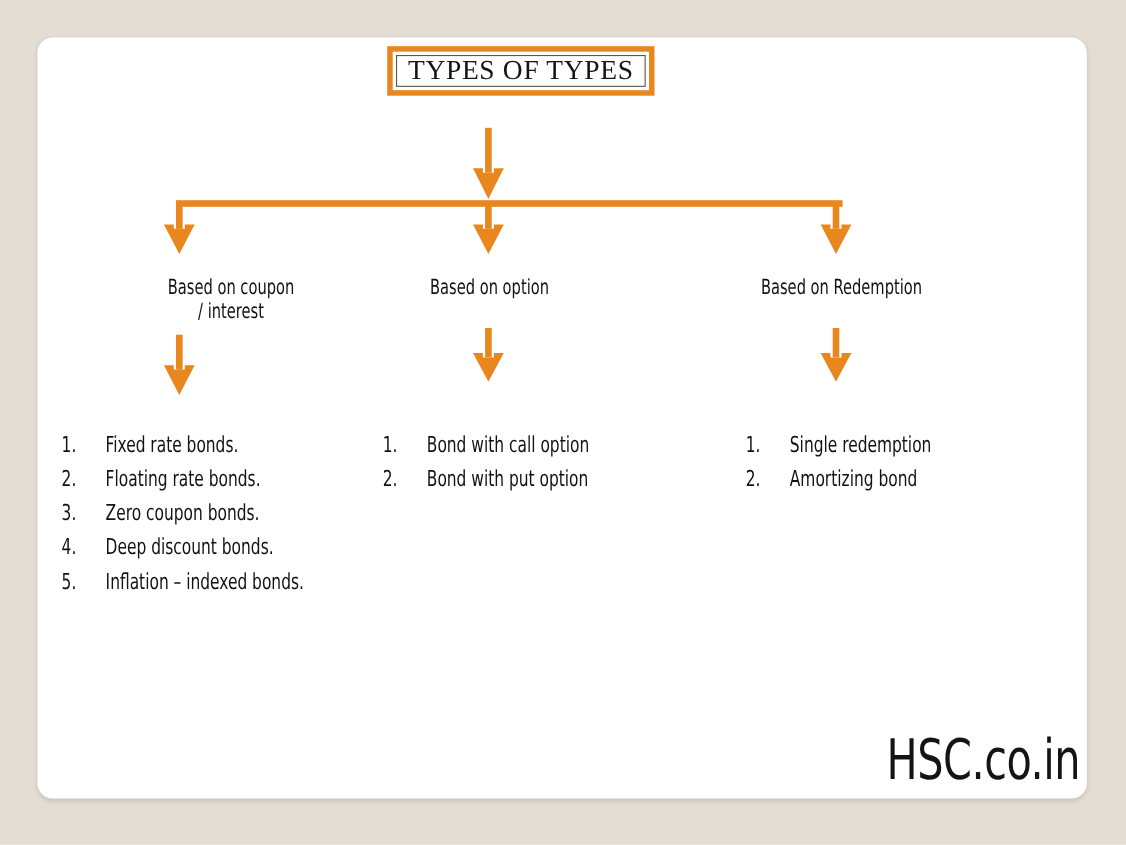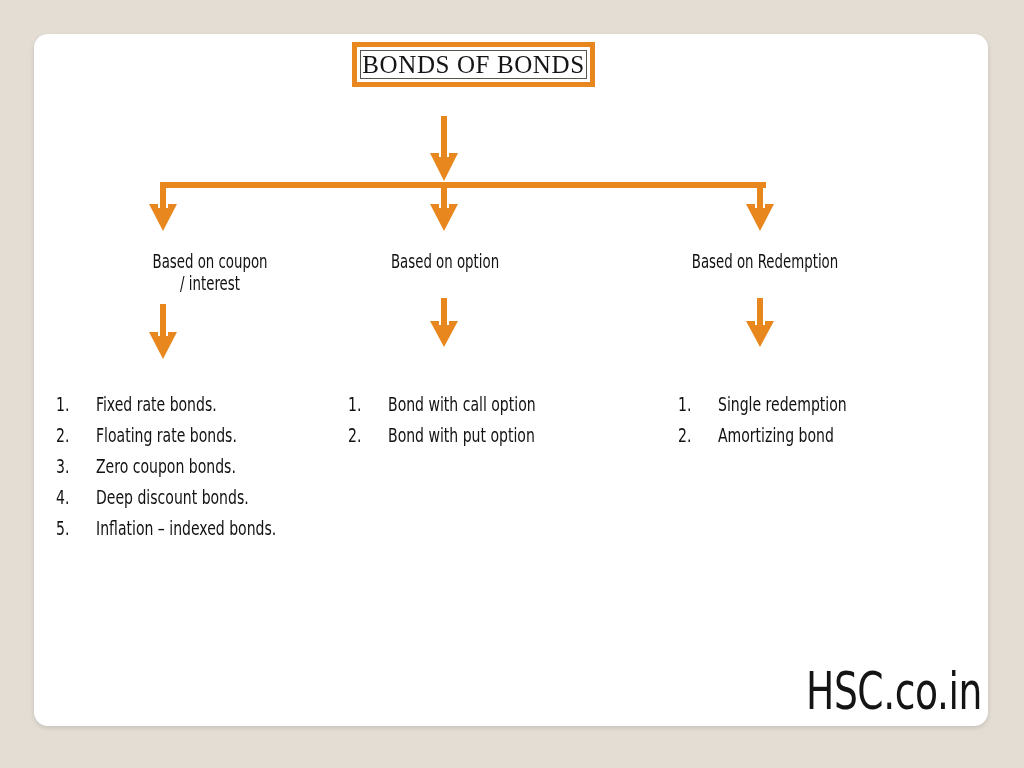--- a/index.html
+++ b/index.html
@@ -142,21 +142,21 @@
 </style>
 </head>
 <body>
 
 <div id="slide">
 
   <div id="card"></div>
 
   <div id="title-box">
     <div id="title-inner"></div>
-    <span id="title-text">BONDS OF BONDS</span>
+    <span id="title-text">TYPES OF TYPES</span>
   </div>
 
   <div class="arrow" style="left:429px; top:116px;">
     <svg width="30" height="66" viewBox="0 0 30 66">
       <rect x="12" y="0" width="6" height="41" fill="#e8871e"></rect>
       <path d="M15 65 L1 37 L10 37 L10 41 L20 41 L20 37 L29 37 Z" fill="#e8871e"></path>
     </svg>
   </div>
 
   <div id="bus-bar"></div>

